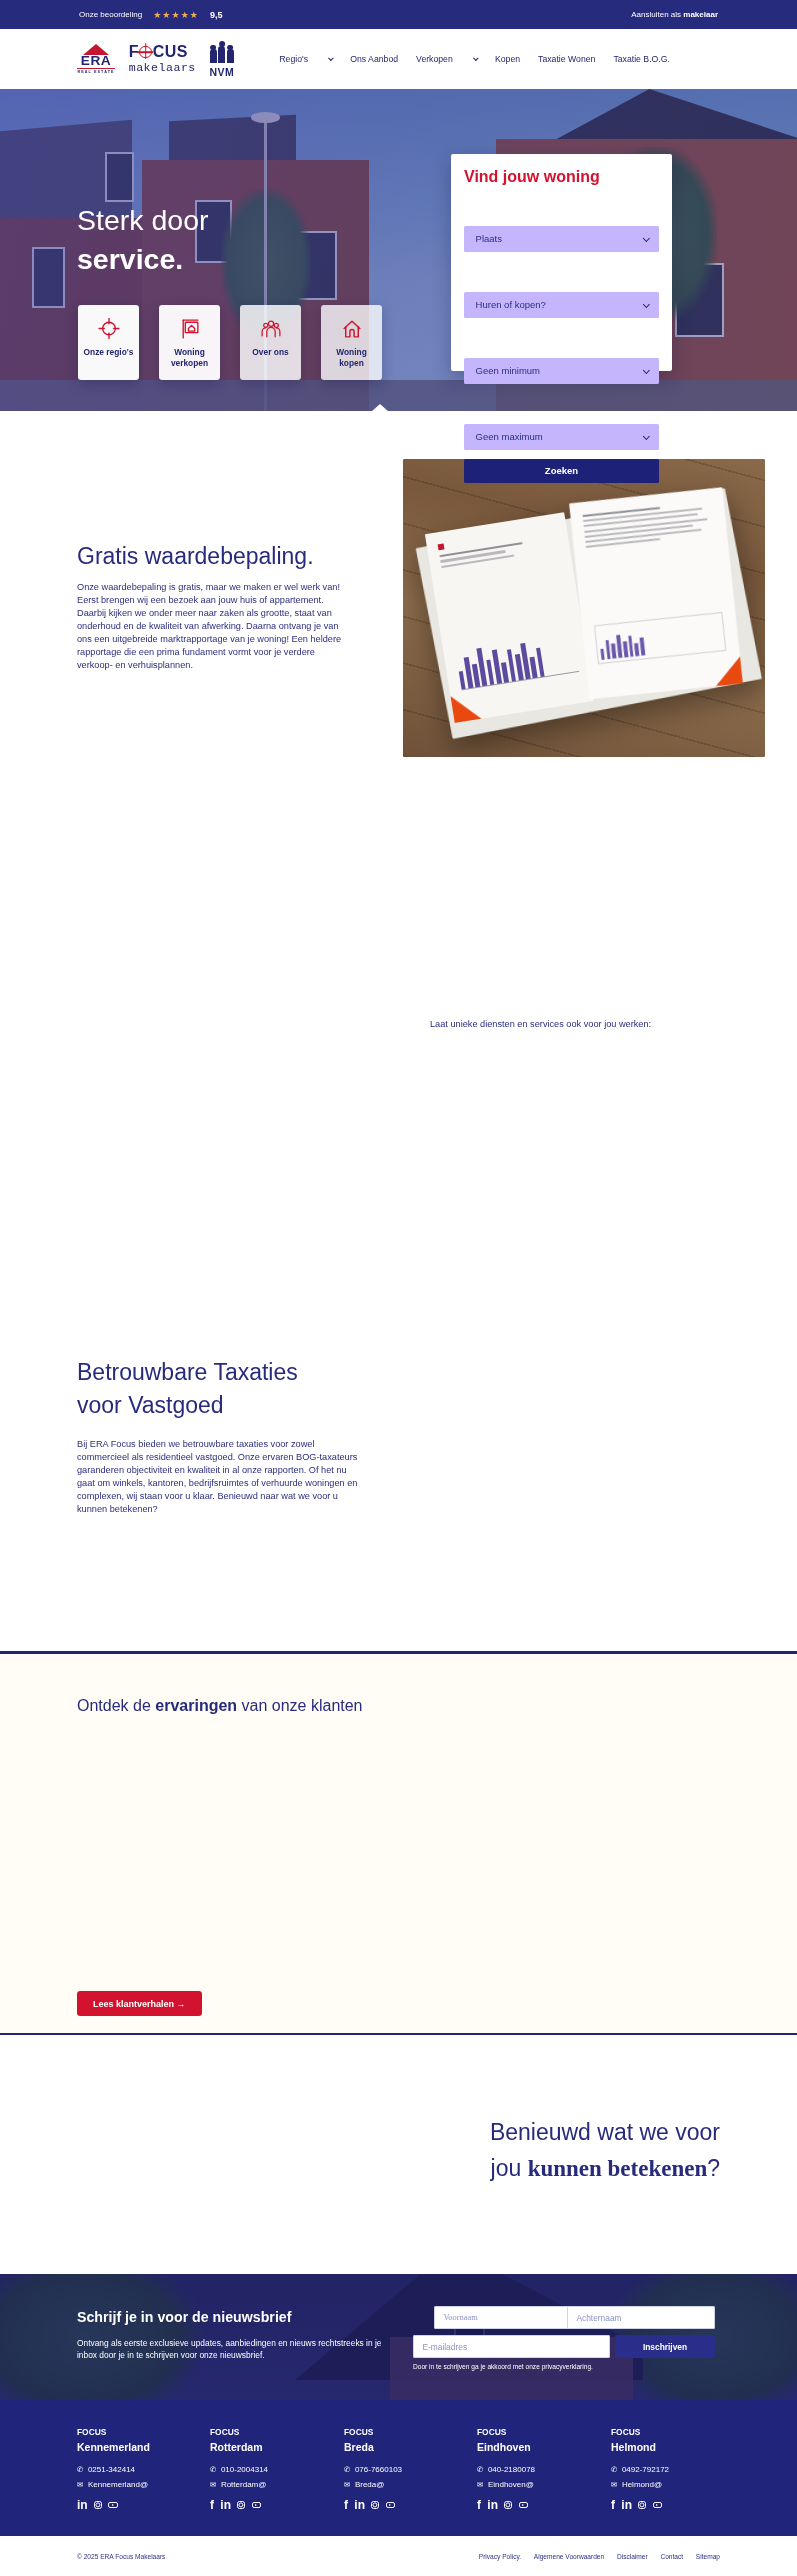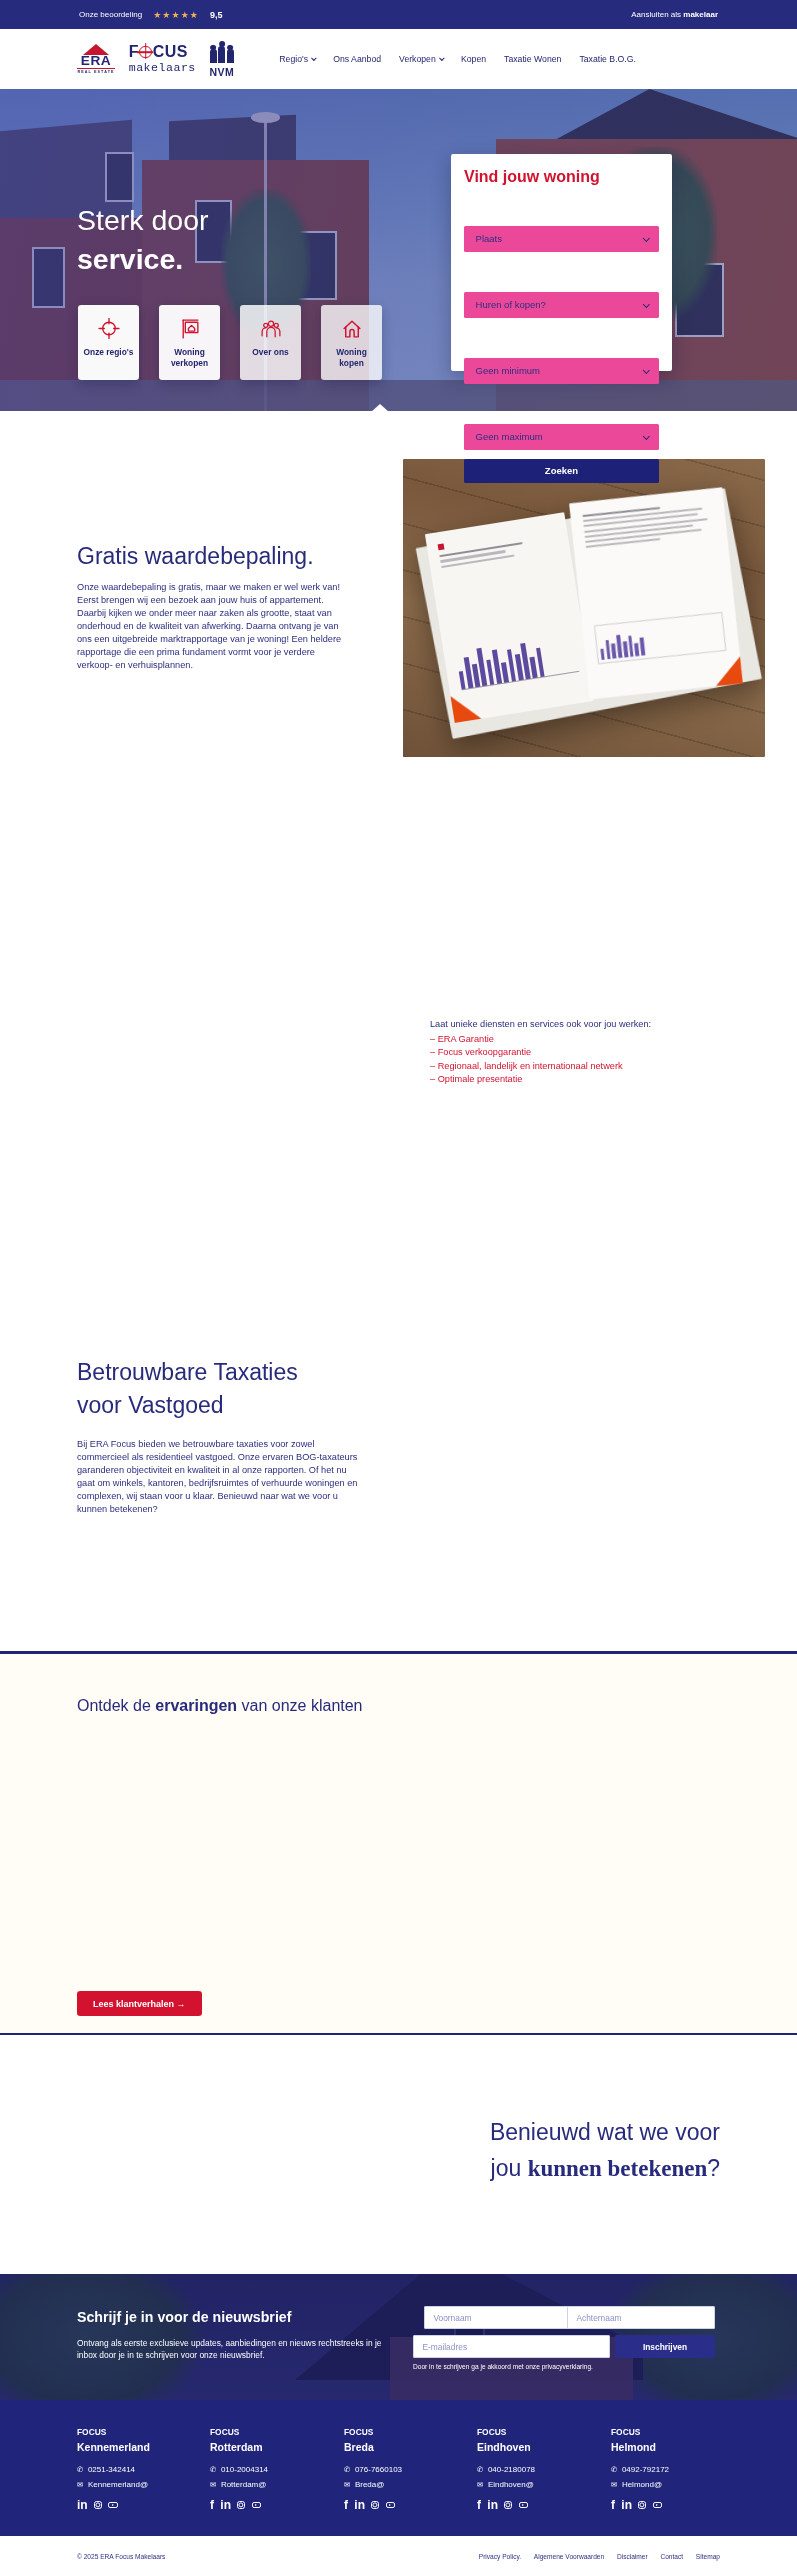--- a/index.html
+++ b/index.html
@@ -30,21 +30,21 @@
   .focus-o::before, .focus-o::after { content:""; position:absolute; background:#c6152e; }
   .focus-o::before { left:50%; top:-3.2px; width:1.6px; height:15.3px; transform:translateX(-50%); }
   .focus-o::after { top:50%; left:-3.2px; height:1.6px; width:15.3px; transform:translateY(-50%); }
   .focus-sub { font-size:11.6px; color:#23266f; letter-spacing:0.5px; margin-top:1.1px;font-family:Liberation Mono, monospace; }
   .nvm-logo { text-align:center; cursor:pointer; }
   .nvm-mark { display:flex; gap:1.6px; align-items:flex-end; justify-content:center; height:23px; }
   .nvm-p { width:6.9px; background:#23266f; border-radius:3.2px 3.2px 0 0; position:relative; }
   .nvm-p::before { content:""; position:absolute; top:-4.7px; left:50%; transform:translateX(-50%); width:5.8px; height:5.8px; border-radius:50%; background:#23266f; }
   .nvm-word { font-size:10.5px; font-weight:800; color:#23266f; letter-spacing:0.5px; margin-top:3.2px; }
   .nav { display:flex; align-items:center; gap:18px; margin-left:45px; }
-  .nav-item { display:flex; align-items:center; gap:3px; font-size:8.7px; color:#23266f; cursor:pointer; white-space:nowrap; }
+  .nav-item { display:flex; align-items:center; gap:20px; font-size:8.7px; color:#23266f; cursor:pointer; white-space:nowrap; }
   .nav-chev { width:4.2px; height:4.2px; border-right:1.1px solid #23266f; border-bottom:1.1px solid #23266f; transform:rotate(45deg) translateY(-1.1px); }
 
   
   .hero { position:absolute; top:89px; left:0; width:797px; height:322px; overflow:hidden;
           background:linear-gradient(180deg,#6d9bd3 0%,#84b1e0 35%,#9cc2ea 60%,#a8cbee 100%); }
   .hero * { position:absolute; }
   .h-left-dark { left:-10.5px; top:37px; width:142px; height:132px; background:#4a5068; transform:skewY(-5deg); }
   .h-left-brick { left:-10.5px; top:129px; width:163px; height:195px; background:#7e4237; }
   .h-mid-slate { left:169px; top:29px; width:127px; height:169px; background:#3f4459; transform:skewY(-3deg); }
   .h-mid-brick { left:142px; top:71px; width:227px; height:253px; background:#8a4a3c; }
@@ -73,21 +73,21 @@
   .hcard.c1 { background:rgba(255,255,255,.97); }
   .hcard.c2 { background:rgba(255,255,255,.95); }
   .hcard.c3 { background:rgba(255,255,255,.82); }
   .hcard.c4 { background:rgba(255,255,255,.78); }
   .hcard .ic { position:absolute; top:11.6px; left:50%; transform:translateX(-50%); }
   .hcard .lb { position:absolute; top:42px; left:4.2px; right:4.2px; text-align:center; font-size:8.4px; font-weight:700; color:#23266f; line-height:1.3; }
 
   .search-card { left:451px; top:154px; width:221px; height:217px; background:#fff; border-radius:2.1px;
                  box-shadow:0 7.4px 19px rgba(20,20,60,.30); z-index:3; position:absolute; padding:13.7px 13px 0 13px; }
   .search-title { color:#d2122e; font-size:16px; font-weight:800; margin-bottom:13.7px; }
-  .sel { position:relative; height:26px; background:#ec4899; border-radius:1.6px; display:flex; align-items:center;
+  .sel { position:relative; height:26px; background:#c4b5fd; border-radius:1.6px; display:flex; align-items:center;
          padding:0 11.6px; margin-bottom:9px; cursor:pointer;margin-top:40px; }
   .sel-label { font-size:9.5px; color:#2b2f80; }
   .sel-chev { position:absolute; right:10.5px; top:10px; width:4.7px; height:4.7px; border-right:1.3px solid #23266f; border-bottom:1.3px solid #23266f; transform:rotate(45deg); }
   .zoeken-btn { height:24px; background:#1d2178; color:#fff; border:none; border-radius:1.6px; width:100%;
                 font-size:9.5px; font-weight:800; font-family:"Liberation Sans",sans-serif; cursor:pointer; }
 
   
   .val-title { position:absolute; left:77px; top:543px; font-size:23px; font-weight:500; color:#282b7c; }
   .val-body  { position:absolute; left:77px; top:581px; width:273px; font-size:9.2px; line-height:13px; color:#2b2e7f; }
   .brochure { position:absolute; left:403px; top:459px; width:362px; height:298px; overflow:hidden; border-radius:1.1px;
@@ -145,21 +145,21 @@
   .f-wall { left:390px; top:63px; width:243px; height:63px; background:#4f3147; opacity:.9; }
   .f-win { left:454px; top:32px; width:31px; height:49px; background:#0d0e20; border:2.1px solid #3a3b60; }
   .f-tree-l { left:-37px; top:-21px; width:243px; height:169px; background:radial-gradient(ellipse at center,#2a4a31 0%,#20381f 55%,transparent 72%); }
   .f-tree-r { left:606px; top:-16px; width:221px; height:158px; background:radial-gradient(ellipse at center,#2a4a31 0%,#20381f 55%,transparent 72%); }
   .f-overlay { inset:0; background:rgba(36,38,126,.52); }
   .nl-title { left:77px; top:2309px; position:absolute; color:#fff; font-size:14.2px; font-weight:700; z-index:5; }
   .nl-body { left:77px; top:2337px; position:absolute; width:316px; color:#fff; font-size:8.4px; line-height:12px; z-index:5; }
   .nl-input { position:absolute; z-index:5; height:23px; background:#fff; border:0.5px solid #cfd3e8; border-radius:1.1px;
               padding:0 8.4px; font-size:8.4px; color:#2b2e7f; font-family:"Liberation Sans",sans-serif; }
   .nl-input::placeholder { color:#8d93c4; }
-  .nl-first { left:424px; top:2306px; width:149px; }
+  .nl-first { left:434px; top:2306px; width:149px;font-family:Liberation Serif, serif; }
   .nl-last  { left:567px; top:2306px; width:148px; }
   .nl-email { left:413px; top:2335px; width:197px; }
   .nl-btn { position:absolute; z-index:5; left:615px; top:2335px; width:100px; height:23px; background:#2a2e8a; color:#fff;
             border:none; border-radius:1.1px; font-size:8.4px; font-weight:800; font-family:"Liberation Sans",sans-serif; cursor:pointer; }
   .nl-consent { position:absolute; z-index:5; left:413px; top:2363px; color:#fff; font-size:6.6px; }
 
   .footer-solid { position:absolute; left:0; top:2400px; width:797px; height:136px; background:#20247a; }
   .office { position:absolute; top:2427px; width:124px; color:#fff; }
   .office .brand { font-size:8.4px; font-weight:800; }
   .office .city { font-size:10.5px; font-weight:800; margin-top:3.7px; }
@@ -382,26 +382,20 @@
           <div class="bar" style="height:12.7px;"></div>
             <div class="bar" style="height:18px;"></div>
         </div>
         <div class="otri-r"></div>
       </div>
     </div>
   </div>
 
   <div class="selling">
     <p class="selling-intro">Laat unieke diensten en services ook voor jou werken:</p>
-    <ul class="red-links">
-      <li>– ERA Garantie</li>
-      <li>– Focus verkoopgarantie</li>
-      <li>– Regionaal, landelijk en internationaal netwerk</li>
-      <li>– Optimale presentatie</li>
-    </ul>
   </div>
 
   <div class="taxaties">
     <h2 class="h2">
       <span>Betrouwbare Taxaties</span><br>
       <span>voor Vastgoed</span>
     </h2>
     <p class="taxaties-body">Bij ERA Focus bieden we betrouwbare taxaties voor zowel commercieel als residentieel vastgoed. Onze ervaren BOG-taxateurs garanderen objectiviteit en kwaliteit in al onze rapporten. Of het nu gaat om winkels, kantoren, bedrijfsruimtes of verhuurde woningen en complexen, wij staan voor u klaar. Benieuwd naar wat we voor u kunnen betekenen?</p>
   </div>
 

